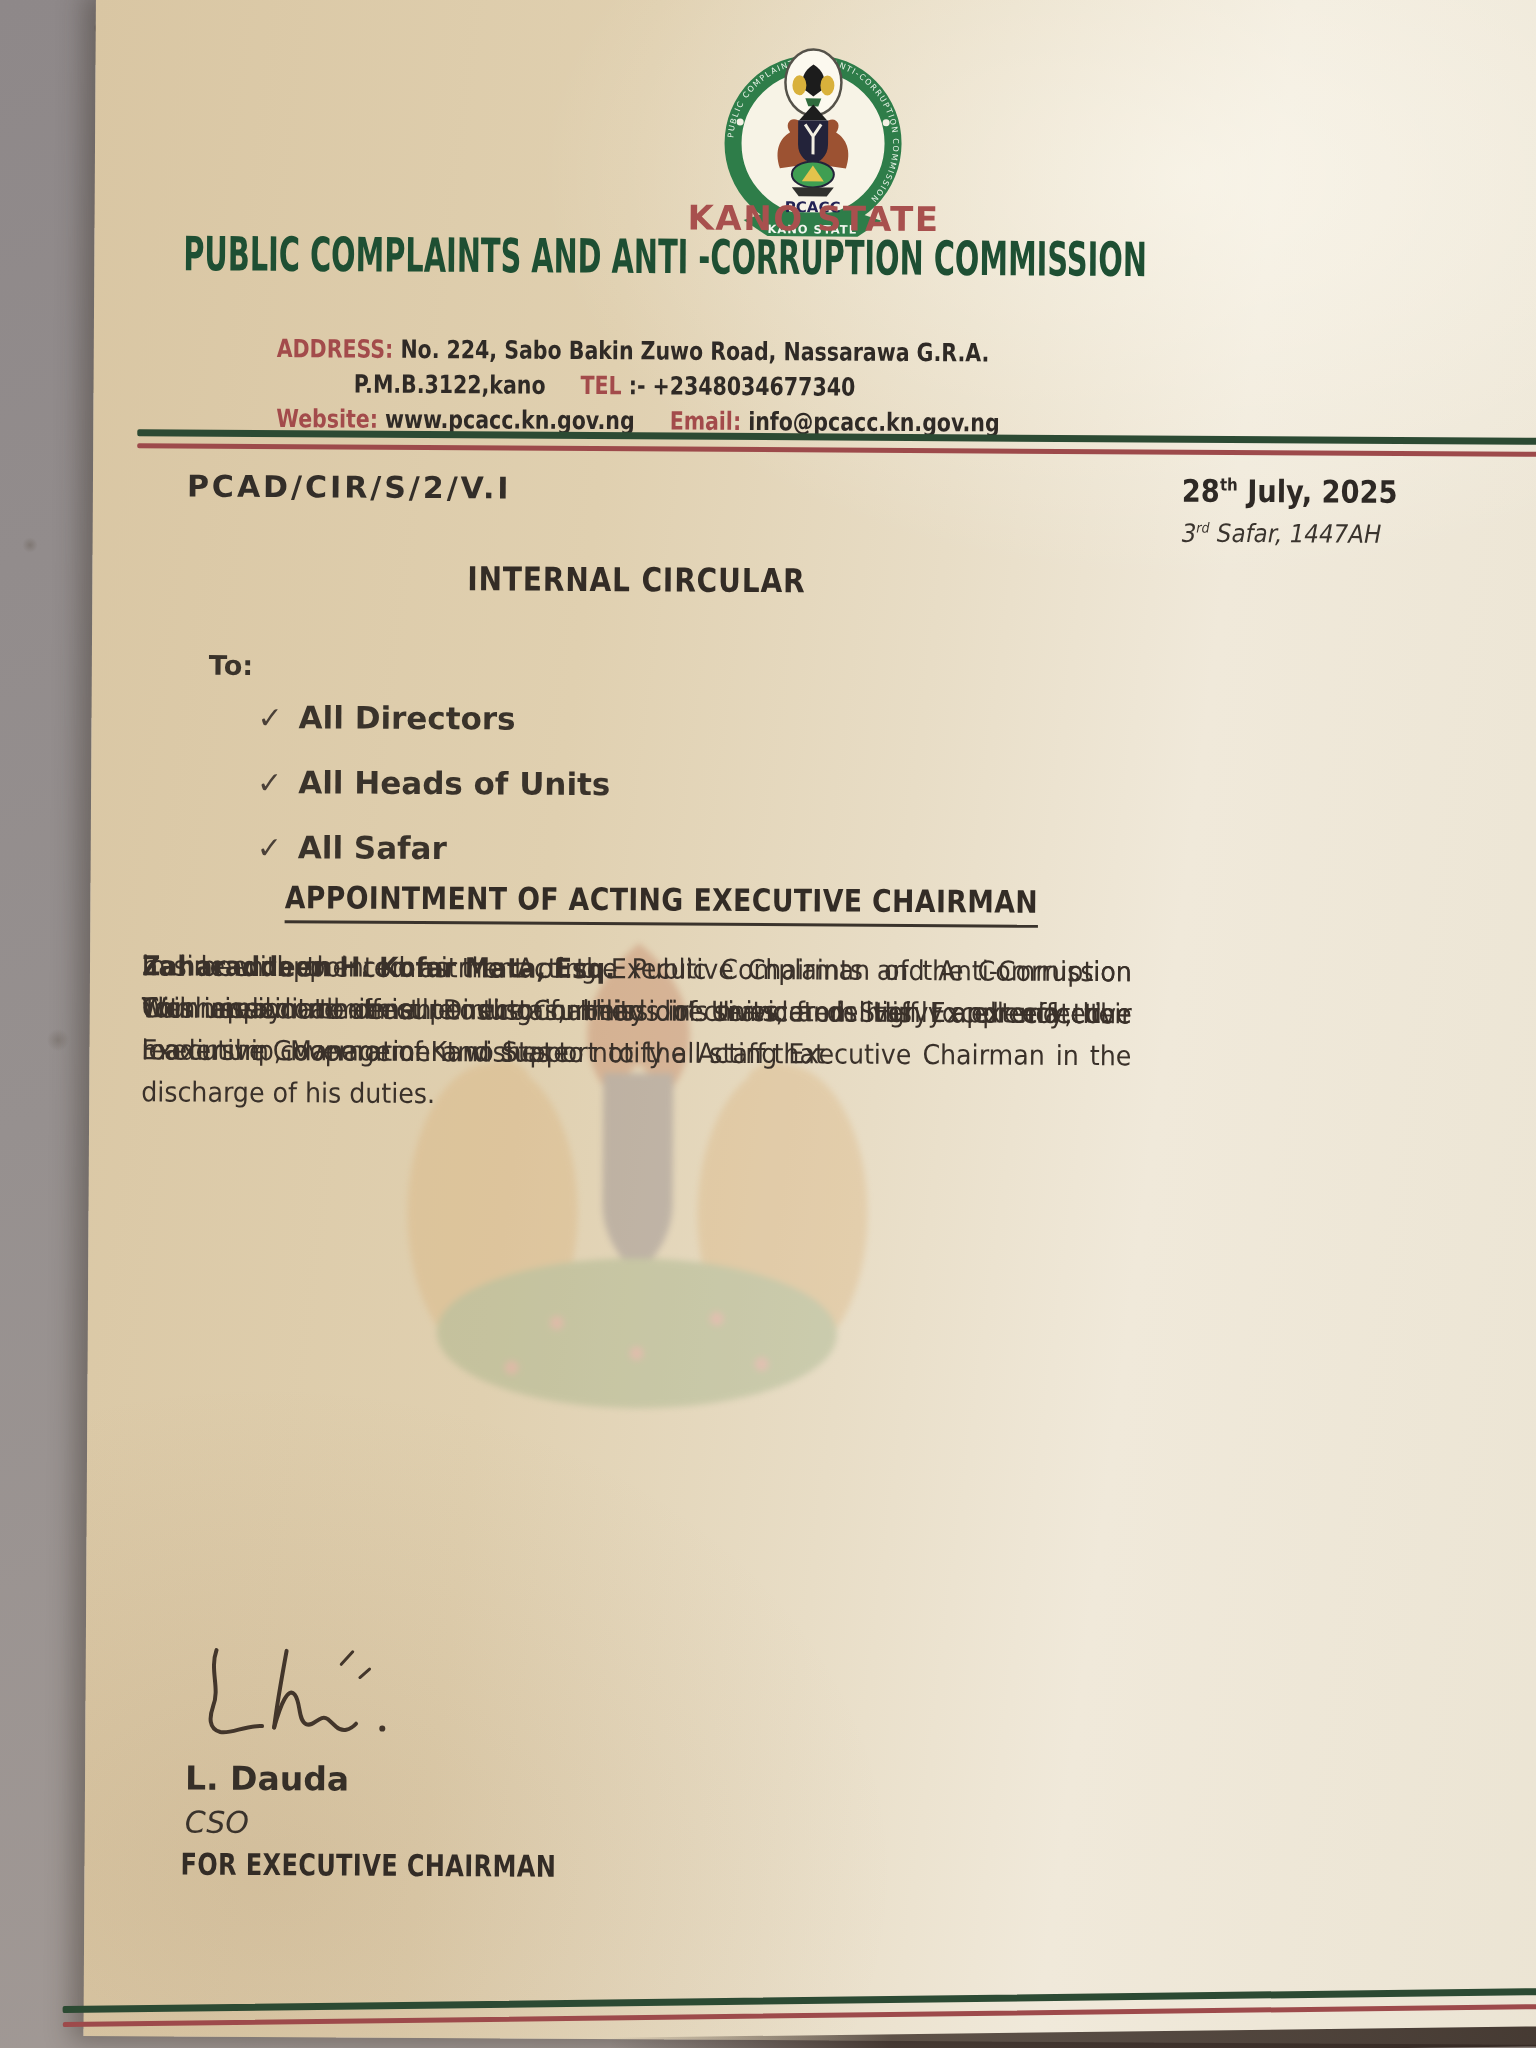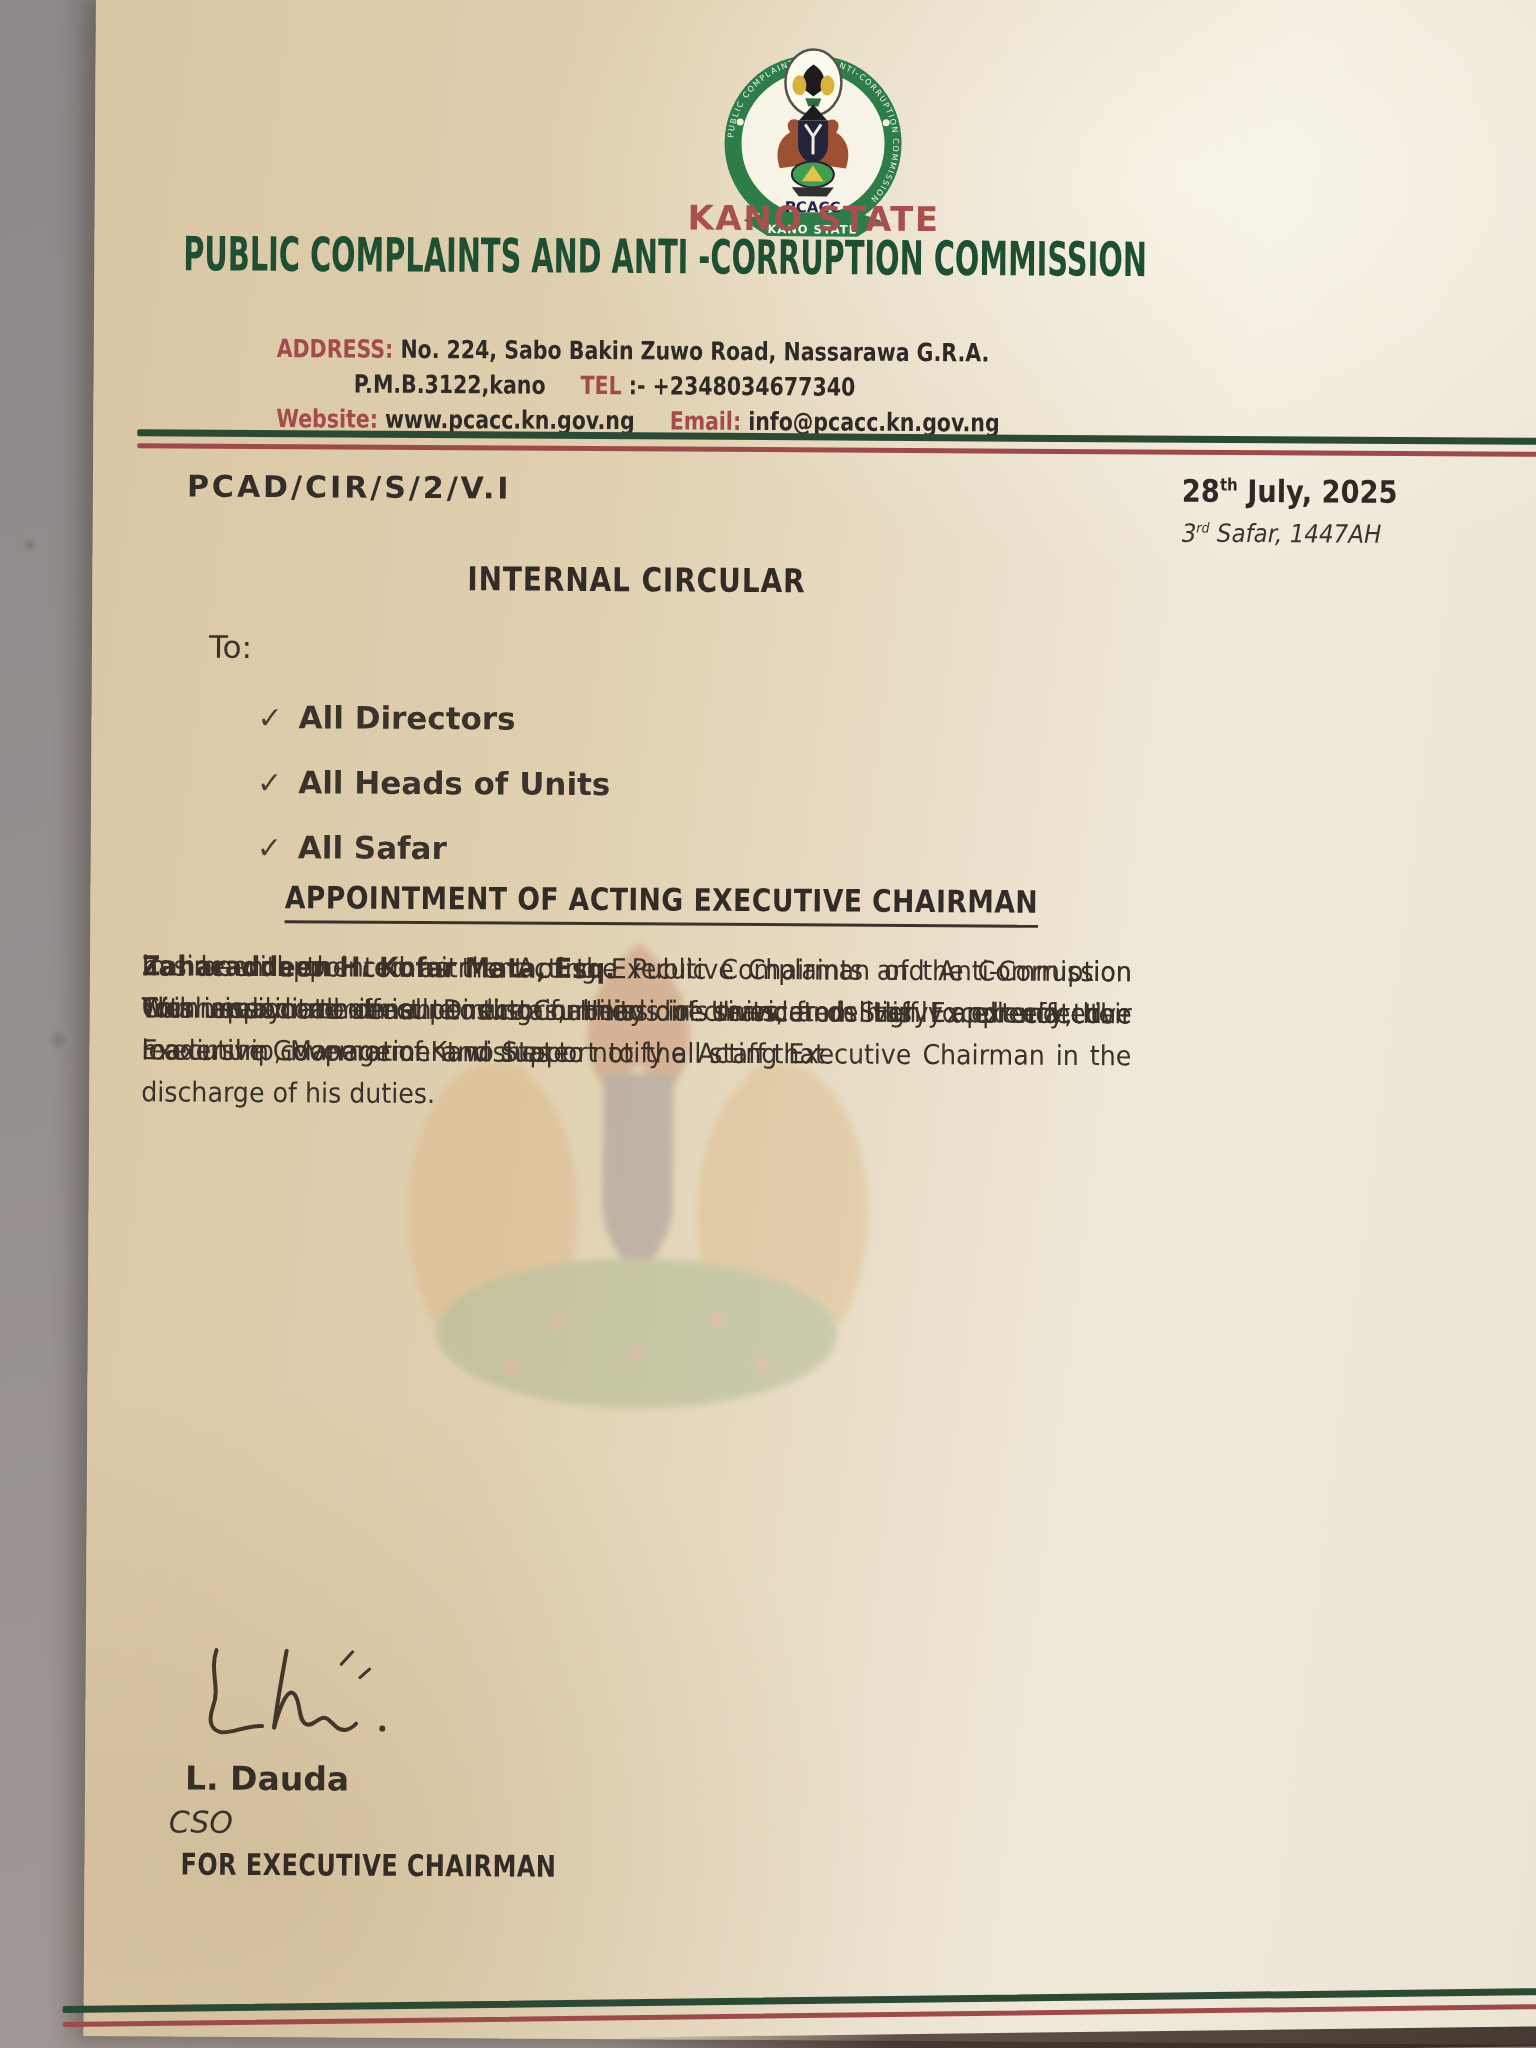--- a/index.html
+++ b/index.html
@@ -44,38 +44,38 @@
   .date{left:1089px;top:480px;font-size:31px;font-weight:bold;color:#2e2925;white-space:nowrap;
     transform:scaleX(.88);transform-origin:0 0;}
   .hijri{left:1089px;top:526px;font-size:25px;font-style:italic;color:#3a342e;white-space:nowrap;
     transform:scaleX(.92);transform-origin:0 0;}
   sup{font-size:.55em;line-height:0;}
   .date span,.hijri span,.date sup,.hijri sup{position:static;}
   
   .title{left:244px;top:571px;width:600px;text-align:center;font-size:33px;font-weight:bold;
     letter-spacing:1px;color:#332c26;white-space:nowrap;}
   .title .inner{position:static;display:inline-block;transform:scaleX(.85);transform-origin:50% 50%;}
-  .to{left:117px;top:642px;font-size:31px;font-weight:normal;color:#3a332b;}
+  .to{left:117px;top:663px;font-size:27px;font-weight:bold;color:#3a332b;}
   .recipient{left:166px;font-size:31px;font-weight:bold;color:#3a332b;white-space:nowrap;}
   .recipient .check{position:static;font-weight:normal;font-size:30px;color:#4a4038;margin-right:16px;}
   .recipient .rlabel{position:static;}
   .r0{top:712px;}.r1{top:777px;}.r2{top:842px;}
   .subject{left:133px;top:892px;width:800px;text-align:center;white-space:nowrap;}
   .subject .inner{position:static;display:inline-block;transform:scaleX(.86);transform-origin:50% 50%;
     font-size:31px;font-weight:bold;color:#332c26;letter-spacing:.5px;
     border-bottom:3px solid #3a332c;padding-bottom:5px;}
   
   .bodytext{left:52px;top:958px;width:1076px;transform:scale(.92,1);transform-origin:0 0;
     font-size:27.5px;line-height:42px;color:#3a312a;text-align:justify;}
   .bodytext p{position:static;margin:0 0 42px 0;}
   .bodytext .b{font-weight:bold;}
   
   .signature{left:99px;top:1648px;width:270px;height:115px;transform:rotate(-3deg);}
   .sig-name{left:100px;top:1772px;font-size:33px;font-weight:bold;color:#362f28;}
-  .sig-role{left:84px;top:1818px;font-size:30px;font-style:italic;color:#3a332c;}
+  .sig-role{left:100px;top:1818px;font-size:30px;font-style:italic;color:#3a332c;}
   .sig-for{left:96px;top:1860px;white-space:nowrap;}
   .sig-for .inner{position:static;display:inline-block;transform:scaleX(.8);transform-origin:0 0;
     font-size:30px;font-weight:bold;letter-spacing:.5px;color:#332c26;}
   .table-edge{position:absolute;left:610px;bottom:-4px;width:940px;height:20px;
     transform:rotate(-.7deg);border-radius:4px;
     background:linear-gradient(90deg, rgba(60,45,35,0), rgba(45,32,25,.75) 30%, rgba(40,28,22,.85));}
 </style>
 </head>
 <body>
 

